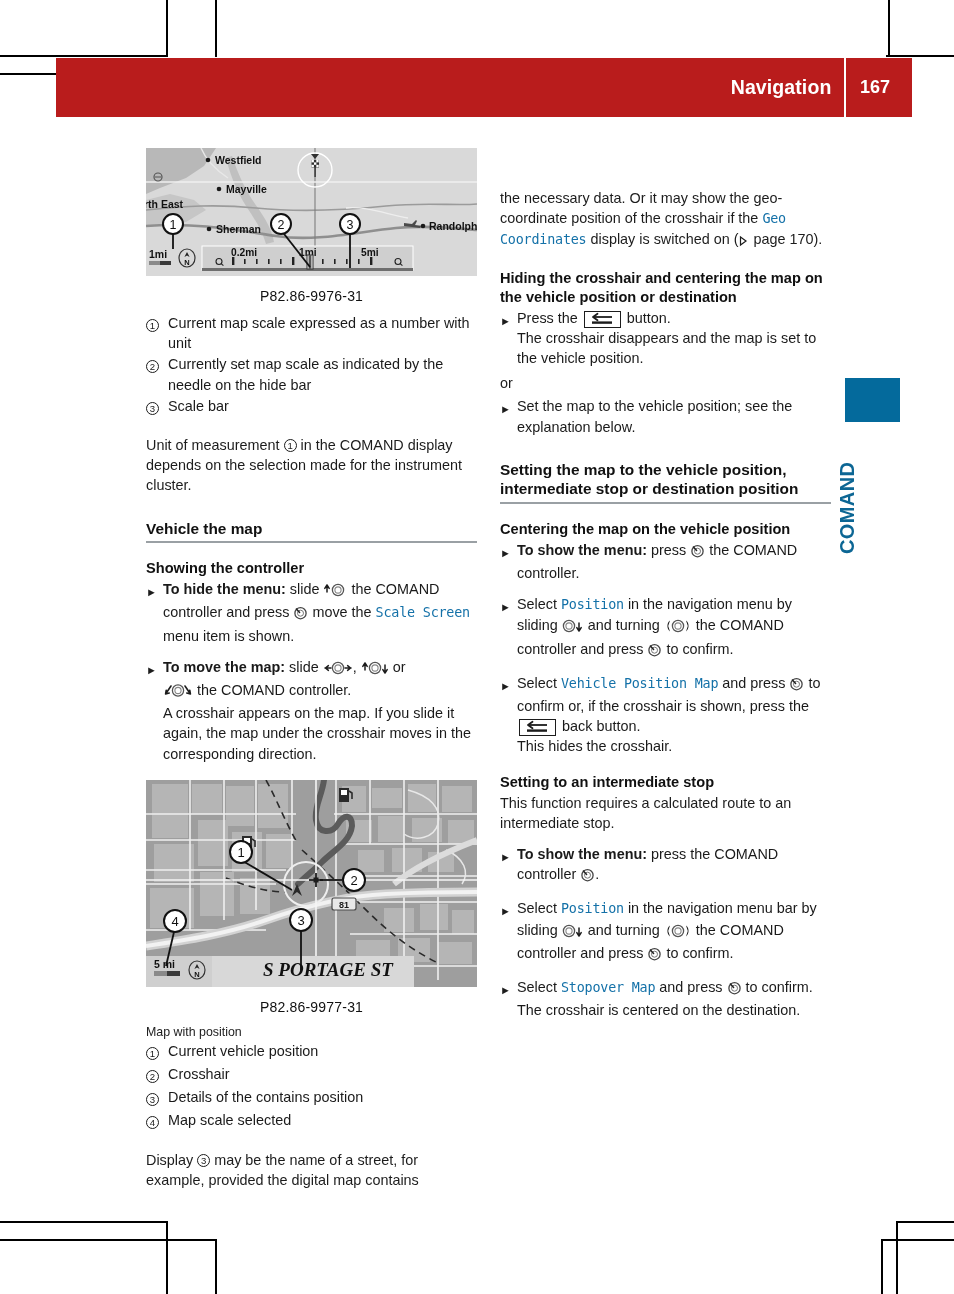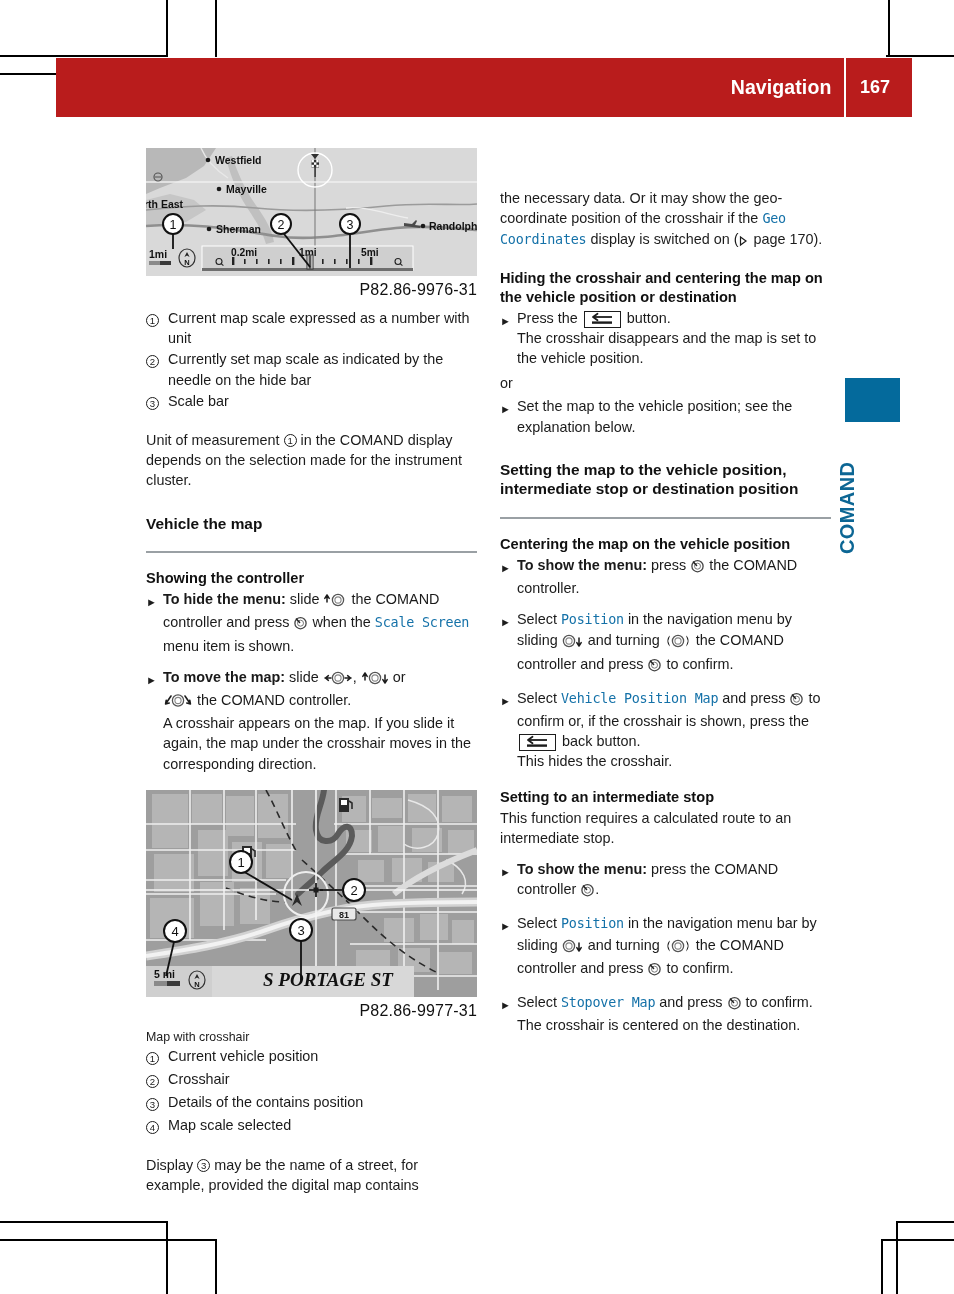--- a/index.html
+++ b/index.html
@@ -45,21 +45,21 @@
   .col-right{left:500px;margin-top:40px;}
 
   p{margin:0 0 0 0;}
   .body-txt{font-size:14.4px;line-height:20.2px;color:#1c1c1c;}
   .gap-s{height:11px;}
   .gap-m{height:16px;}
   .gap-l{height:23px;}
 
   .h2{
     font-size:15.4px;font-weight:bold;color:#111;
-    padding-bottom:18px;border-bottom:2.2px solid #9aa0a4;
+    padding-bottom:3px;border-bottom:2.2px solid #9aa0a4;
     margin-bottom:0;line-height:19.5px;
   }
   .h3{font-size:14.6px;font-weight:bold;color:#111;line-height:19px;margin-bottom:1px;}
 
   
   .legend-row{display:flex;align-items:flex-start;font-size:14.4px;line-height:20.2px;margin-bottom:1px;}
   .legend-num{
     flex:0 0 auto;width:22px;display:inline-block;padding-top:2px;
   }
   .legend-txt{flex:1 1 auto;}
@@ -78,21 +78,21 @@
   .step-body{flex:1 1 auto;}
   b{font-weight:bold;}
   .mono{
     font-family:"DejaVu Sans Mono","Liberation Mono",monospace;
     color:#1471a8;font-size:13.4px;letter-spacing:-.2px;
   }
 
   
   .ctrl{display:inline-block;vertical-align:-3px;}
   .fig-caption{font-size:12.4px;color:#1c1c1c;margin-top:4px;}
-  .img-code{font-size:16px;color:#111;text-align:right;margin-top:5px;letter-spacing:.2px;
+  .img-code{font-size:14px;color:#111;text-align:center;margin-top:12px;letter-spacing:.2px;
             font-family:"Liberation Sans",sans-serif;}
   .figure{width:331px;}
   .map{display:block;width:331px;border:0;}
   .back-btn{
     display:inline-block;vertical-align:-5px;
     width:37px;height:17px;border:1.4px solid #1c1c1c;
     position:relative;box-sizing:border-box;margin:0 2px;
   }
 </style>
 </head>
@@ -274,21 +274,21 @@
   <div class="step">
     <span class="step-mark">►</span>
     <span class="step-body"><b>To hide the menu:</b><span> slide </span><span class="ctrl"><svg width="24" height="14" viewBox="0 0 24 14">
             <path d="M4 9 l0 -6 M4 2 l-2.2 3.4 M4 2 l2.2 3.4" stroke="#1c1c1c" stroke-width="1.5" fill="none" stroke-linecap="round"></path>
             <circle cx="15" cy="7" r="5.6" fill="none" stroke="#555" stroke-width="1.3"></circle>
             <circle cx="15" cy="7" r="3.1" fill="none" stroke="#888" stroke-width="1.1"></circle>
           </svg></span><span> the COMAND controller and press </span><span class="ctrl"><svg width="15" height="14" viewBox="0 0 15 14">
             <circle cx="7.5" cy="7.2" r="5.6" fill="none" stroke="#444" stroke-width="1.3"></circle>
             <circle cx="7.5" cy="7.2" r="3" fill="none" stroke="#777" stroke-width="1"></circle>
             <path d="M3.4 3.1 l3.2 3.4" stroke="#222" stroke-width="1.5" stroke-linecap="round"></path>
-          </svg></span><span> when the </span><span class="mono">Scale Screen</span><span> menu item is shown.</span></span>
+          </svg></span><span> move the </span><span class="mono">Scale Screen</span><span> menu item is shown.</span></span>
   </div>
 
   <div class="gap-s"></div>
 
   <div class="step">
     <span class="step-mark">►</span>
     <span class="step-body"><b>To move the map:</b><span> slide </span><span class="ctrl"><svg width="30" height="14" viewBox="0 0 30 14">
             <path d="M8 7 l-6 0 M2.4 7 l3 -2.4 M2.4 7 l3 2.4" stroke="#1c1c1c" stroke-width="1.5" fill="none" stroke-linecap="round"></path>
             <circle cx="15" cy="7" r="5.6" fill="none" stroke="#555" stroke-width="1.3"></circle>
             <circle cx="15" cy="7" r="3.1" fill="none" stroke="#888" stroke-width="1.1"></circle>
@@ -448,21 +448,21 @@
           <circle cx="29" cy="141" r="11" fill="#fff" stroke="#111" stroke-width="2"></circle>
           <text x="29" y="146" text-anchor="middle" font-family="Liberation Sans, sans-serif" font-size="13" fill="#111">4</text>
         </g>
       </g>
     </svg>
     <div class="img-code">P82.86-9977-31</div>
   </div>
 
   <div style="height:6px"></div>
 
-  <div class="fig-caption">Map with crosshair</div>
+  <div class="fig-caption">Map with position</div>
 
   <div style="margin-top:2px;">
     <div class="legend-row">
       <span class="legend-num"><span class="cnum">1</span></span>
       <span class="legend-txt">Current vehicle position</span>
     </div>
     <div class="legend-row">
       <span class="legend-num"><span class="cnum">2</span></span>
       <span class="legend-txt">Crosshair</span>
     </div>

